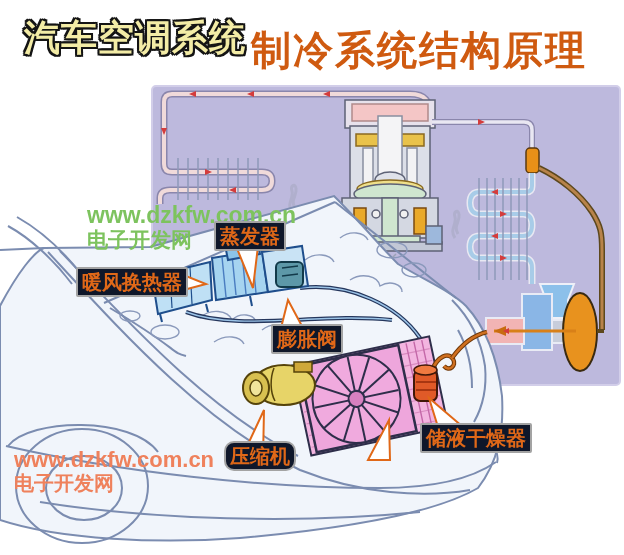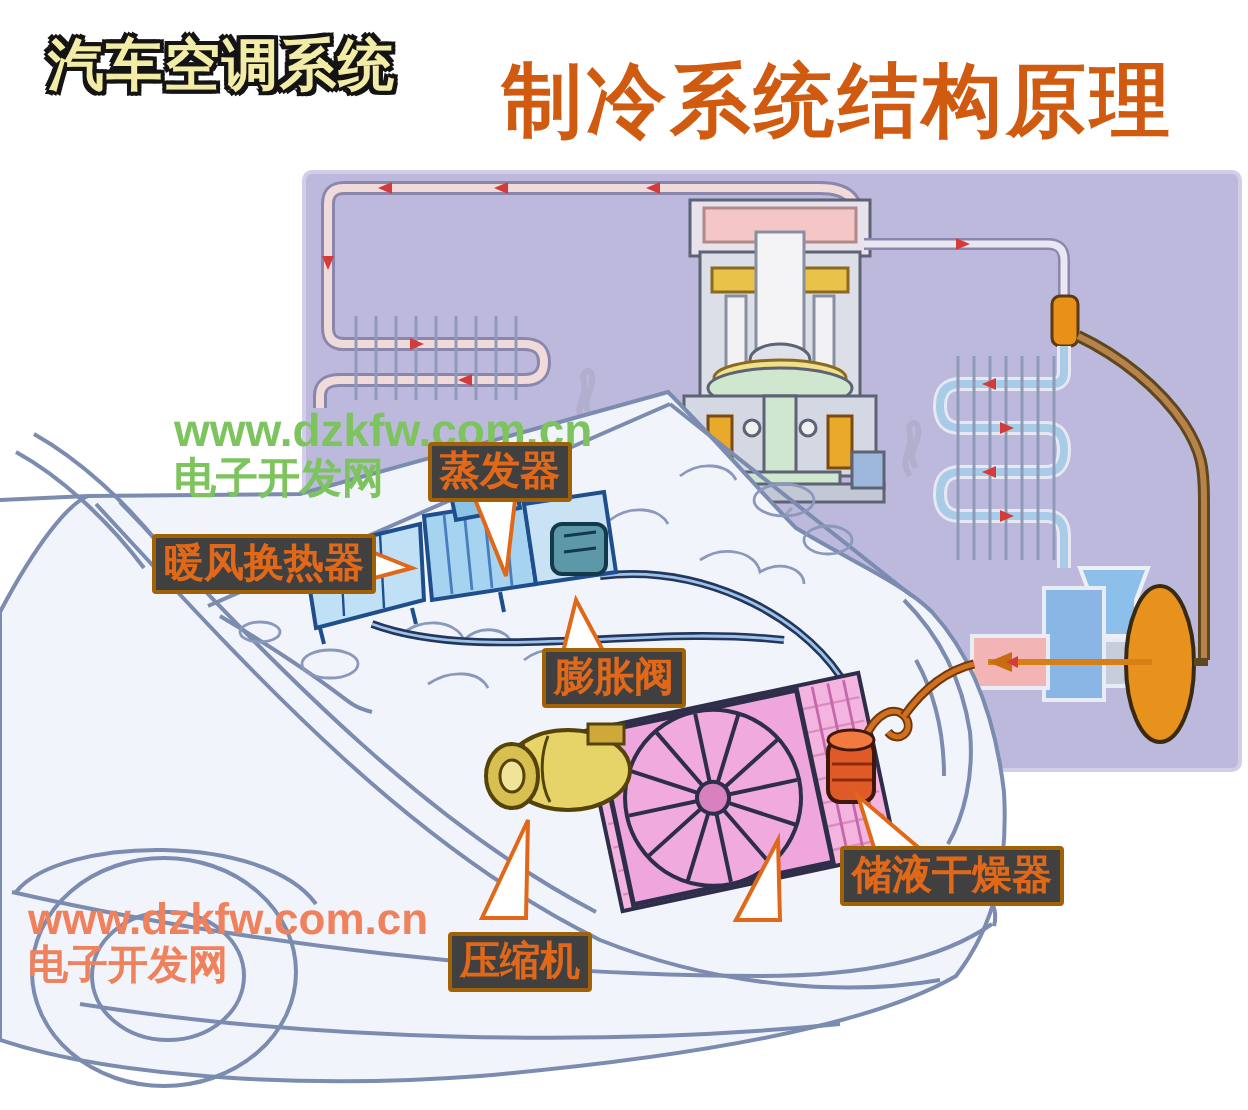--- a/index.html
+++ b/index.html
@@ -2,46 +2,46 @@
 <html><head>
 <meta charset="utf-8">
 <style>
   html,body{margin:0;padding:0;background:#ffffff;}
   .stage{
     position:relative;width:624px;height:555px;overflow:hidden;background:#ffffff;
     font-family:"Liberation Sans","DejaVu Sans",sans-serif;
   }
   .stage svg{position:absolute;left:0;top:0;}
   .title-main{
-    position:absolute;left:24px;top:14px;font-size:28px;font-weight:bold;letter-spacing:1px;
+    position:absolute;left:24px;top:14px;font-size:36px;font-weight:bold;letter-spacing:1px;
     color:#f3eca6;
     text-shadow:-2px -2px 0 #141414,2px -2px 0 #141414,-2px 2px 0 #141414,2px 2px 0 #141414,
                  0 -2px 0 #141414,0 2px 0 #141414,-2px 0 0 #141414,2px 0 0 #141414;
     white-space:nowrap;z-index:5;
   }
   .title-sub{
     position:absolute;left:251px;top:23px;font-size:40px;font-weight:bold;letter-spacing:2px;
     color:#cf5a10;white-space:nowrap;z-index:5;
   }
   .wm{position:absolute;z-index:6;font-weight:bold;line-height:1.15;white-space:nowrap;}
   .wm-top{left:87px;top:202px;color:#7dc35e;}
   .wm-top .l1{font-size:23px;}
   .wm-top .l2{font-size:21px;}
   .wm-bottom{left:14px;top:447px;color:#ef815c;}
   .wm-bottom .l1{font-size:22px;}
   .wm-bottom .l2{font-size:20px;}
   .tag{
-    position:absolute;z-index:8;background:#404040;border:2px solid #a16207;color:#e06818;
+    position:absolute;z-index:8;background:#0f172a;border:2px solid #a3a3a3;color:#e06818;
     font-size:20px;font-weight:bold;line-height:1;padding:3px 4px;white-space:nowrap;
     border-radius:2px;
   }
   .tag-evaporator{left:214px;top:221px;}
   .tag-heater{left:76px;top:267px;}
   .tag-expansion{left:271px;top:324px;}
-  .tag-compressor{left:224px;top:466px;}
+  .tag-compressor{left:224px;top:441px;border-radius:10px;}
   .tag-condenser{left:341px;top:456px;}
   .tag-receiver{left:420px;top:423px;}
 </style>
 </head>
 <body>
 
 <div class="stage">
 
   <svg width="624" height="555" viewBox="0 0 624 555">
 

